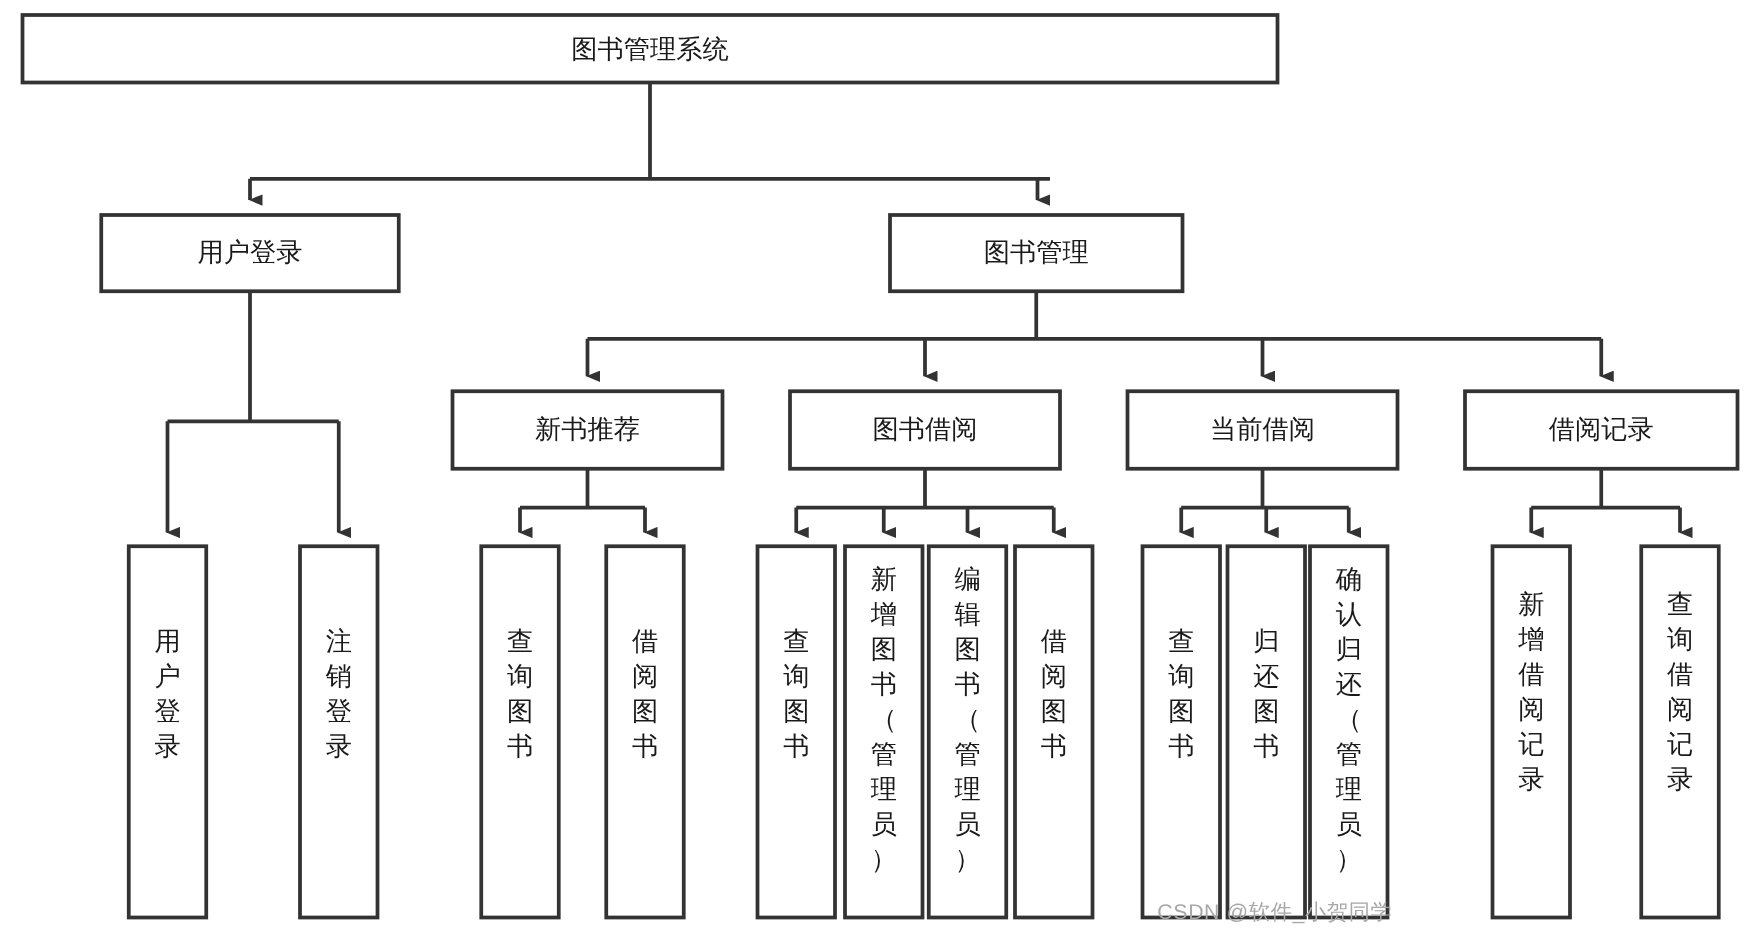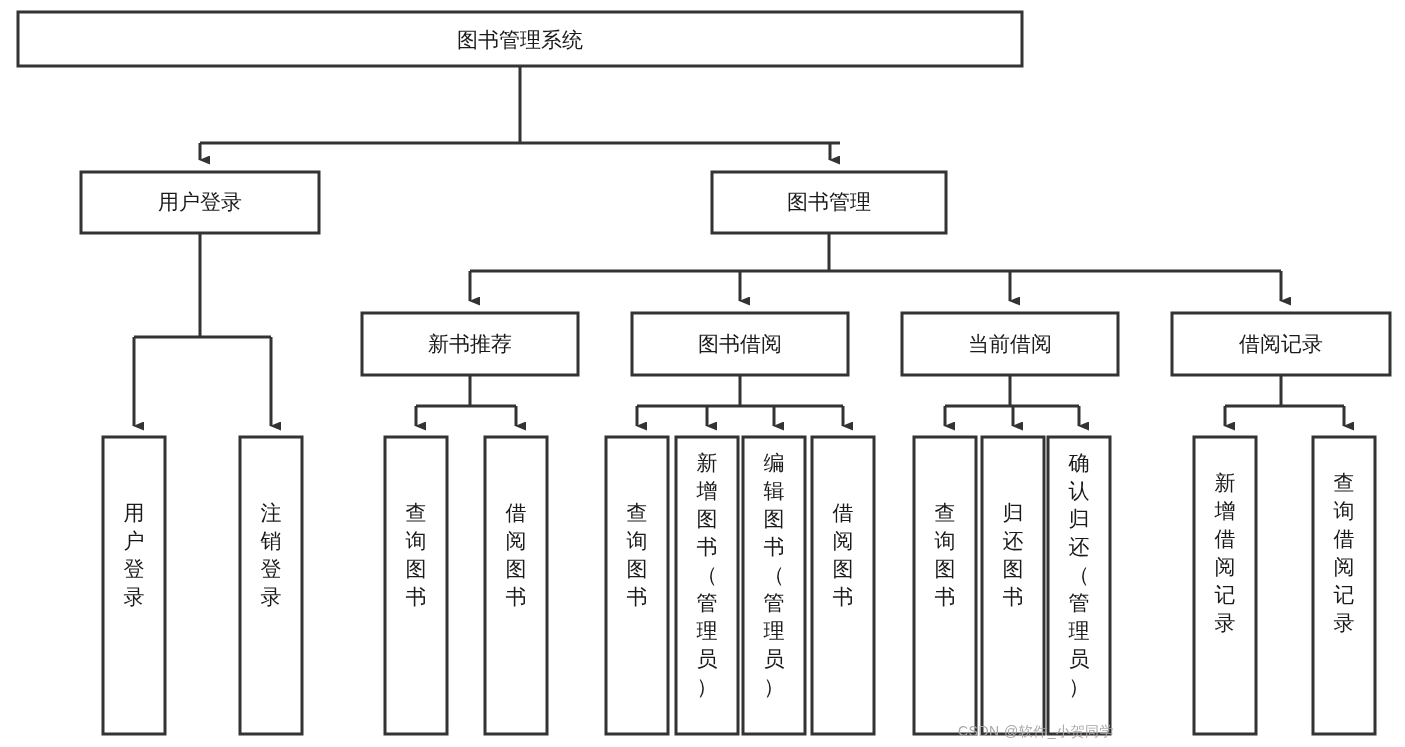--- a/index.html
+++ b/index.html
@@ -47,21 +47,21 @@
     font-family: "Liberation Sans", "DejaVu Sans", sans-serif;
     font-size: 21px;
     fill: #1a1a1a;
     text-anchor: middle;
   }
   .watermark {
     position: absolute;
     right: 12px;
     bottom: 6px;
     font-family: "Liberation Sans", "DejaVu Sans", sans-serif;
-    font-size: 14px;
+    font-size: 17px;
     color: #a8a8a8;
     white-space: nowrap;
     letter-spacing: 0.5px;
     pointer-events: none;
   }
 </style>
 </head>
 <body>
 
 <div id="diagram-root">

